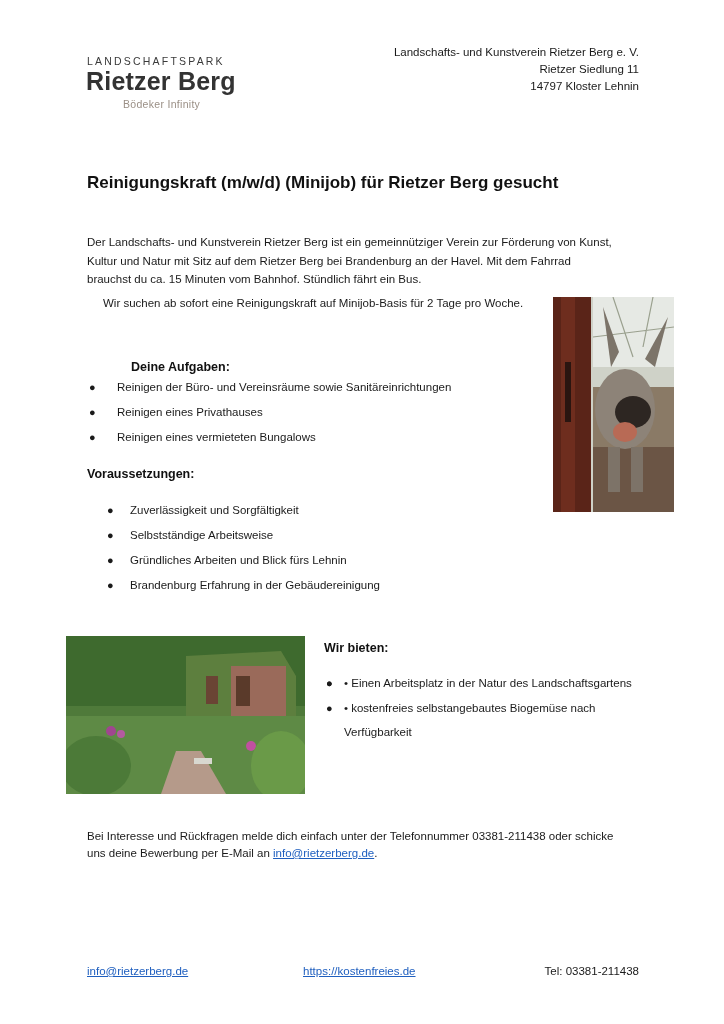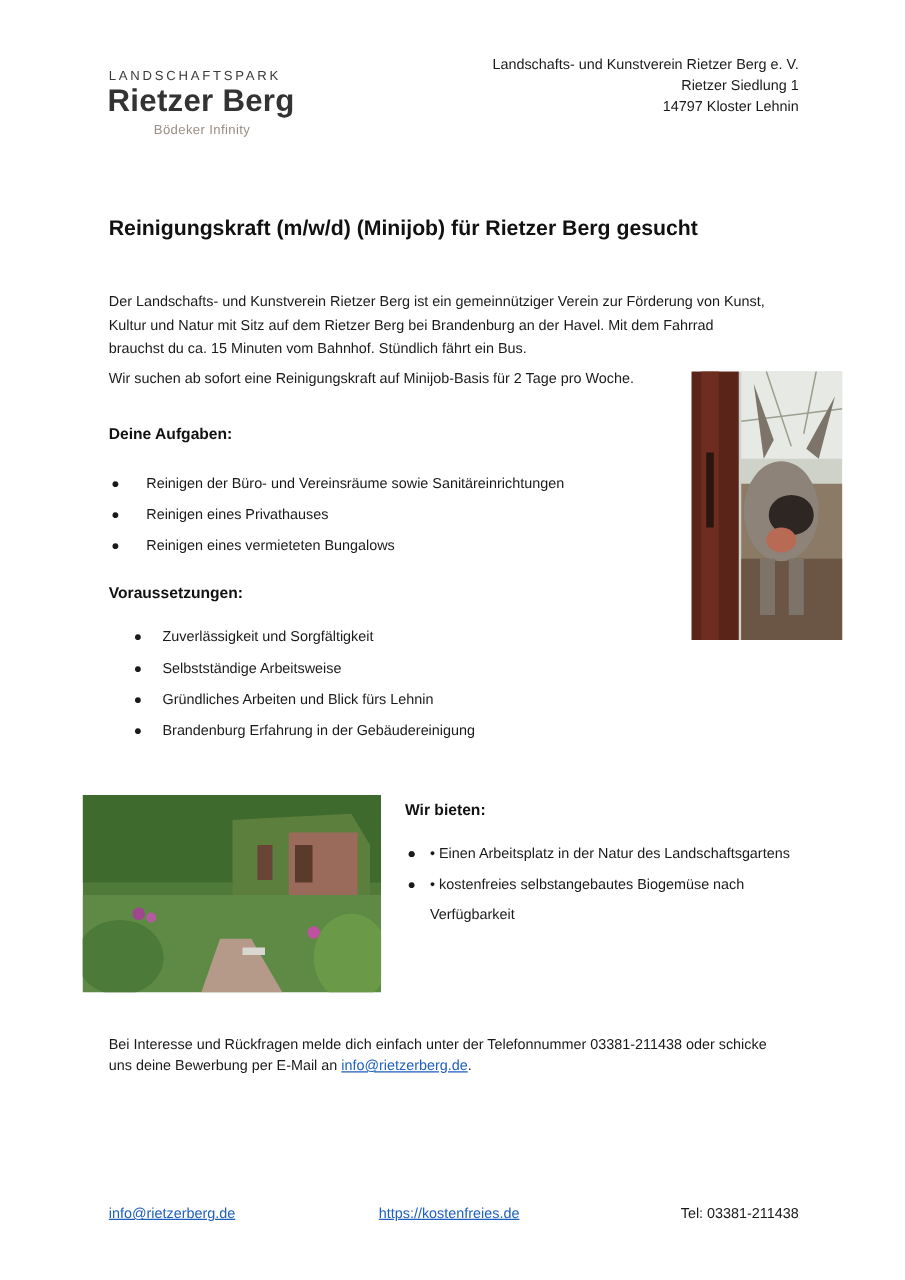--- a/index.html
+++ b/index.html
@@ -13,24 +13,24 @@
   .logo-sub { left: 87px; top: 98px; font-size: 10.5px; color: #9a8f85; letter-spacing: 0.3px; margin-left: 36px; }
 
   
   .address { right: 85px; top: 44px; text-align: right; font-size: 11.5px; line-height: 17px; color: #1a1a1a; }
 
   
   .title { left: 87px; top: 173px; font-size: 17px; font-weight: bold; color: #111; }
 
   .p { left: 87px; font-size: 11.5px; line-height: 18.5px; color: #1a1a1a; }
   .intro { top: 233px; width: 530px; }
-  .search { top: 294px; }
+  .search { top: 294px; margin-left: 16px; }
 
   .h2 { left: 87px; font-size: 12.5px; font-weight: bold; color: #111; }
-  .h-tasks { top: 340px; }
+  .h-tasks { top: 360px; margin-left: 44px; }
   .h-req { top: 467px; }
 
   ul.blist { list-style: none; margin: 0; padding: 0; position: absolute; font-size: 11.5px; }
   ul.blist li { position: relative; }
   .bullet { position: absolute; font-size: 11px; }
 
   .tasks { left: 87px; top: 381px; }
   .tasks li { height: 25px; padding-left: 30px; }
   .tasks .bullet { left: 2px; }
 
@@ -57,21 +57,21 @@
 </style>
 </head>
 <body>
 
 <div class="abs logo-top">LANDSCHAFTSPARK</div>
 <div class="abs logo-main">Rietzer Berg</div>
 <div class="abs logo-sub">Bödeker Infinity</div>
 
 <div class="abs address">
   <div>Landschafts- und Kunstverein Rietzer Berg e. V.</div>
-  <div>Rietzer Siedlung 1</div>
+  <div>Rietzer Siedlung 11</div>
   <div>14797 Kloster Lehnin</div>
 </div>
 
 <div class="abs title">Reinigungskraft (m/w/d) (Minijob) für Rietzer Berg gesucht</div>
 
 <div class="abs p intro">Der Landschafts- und Kunstverein Rietzer Berg ist ein gemeinnütziger Verein zur Förderung von Kunst, Kultur und Natur mit Sitz auf dem Rietzer Berg bei Brandenburg an der Havel. Mit dem Fahrrad brauchst du ca. 15 Minuten vom Bahnhof. Stündlich fährt ein Bus.</div>
 <div class="abs p search">Wir suchen ab sofort eine Reinigungskraft auf Minijob-Basis für 2 Tage pro Woche.</div>
 
 <div class="abs donkey">
   <svg width="121" height="215" viewBox="0 0 121 215">

